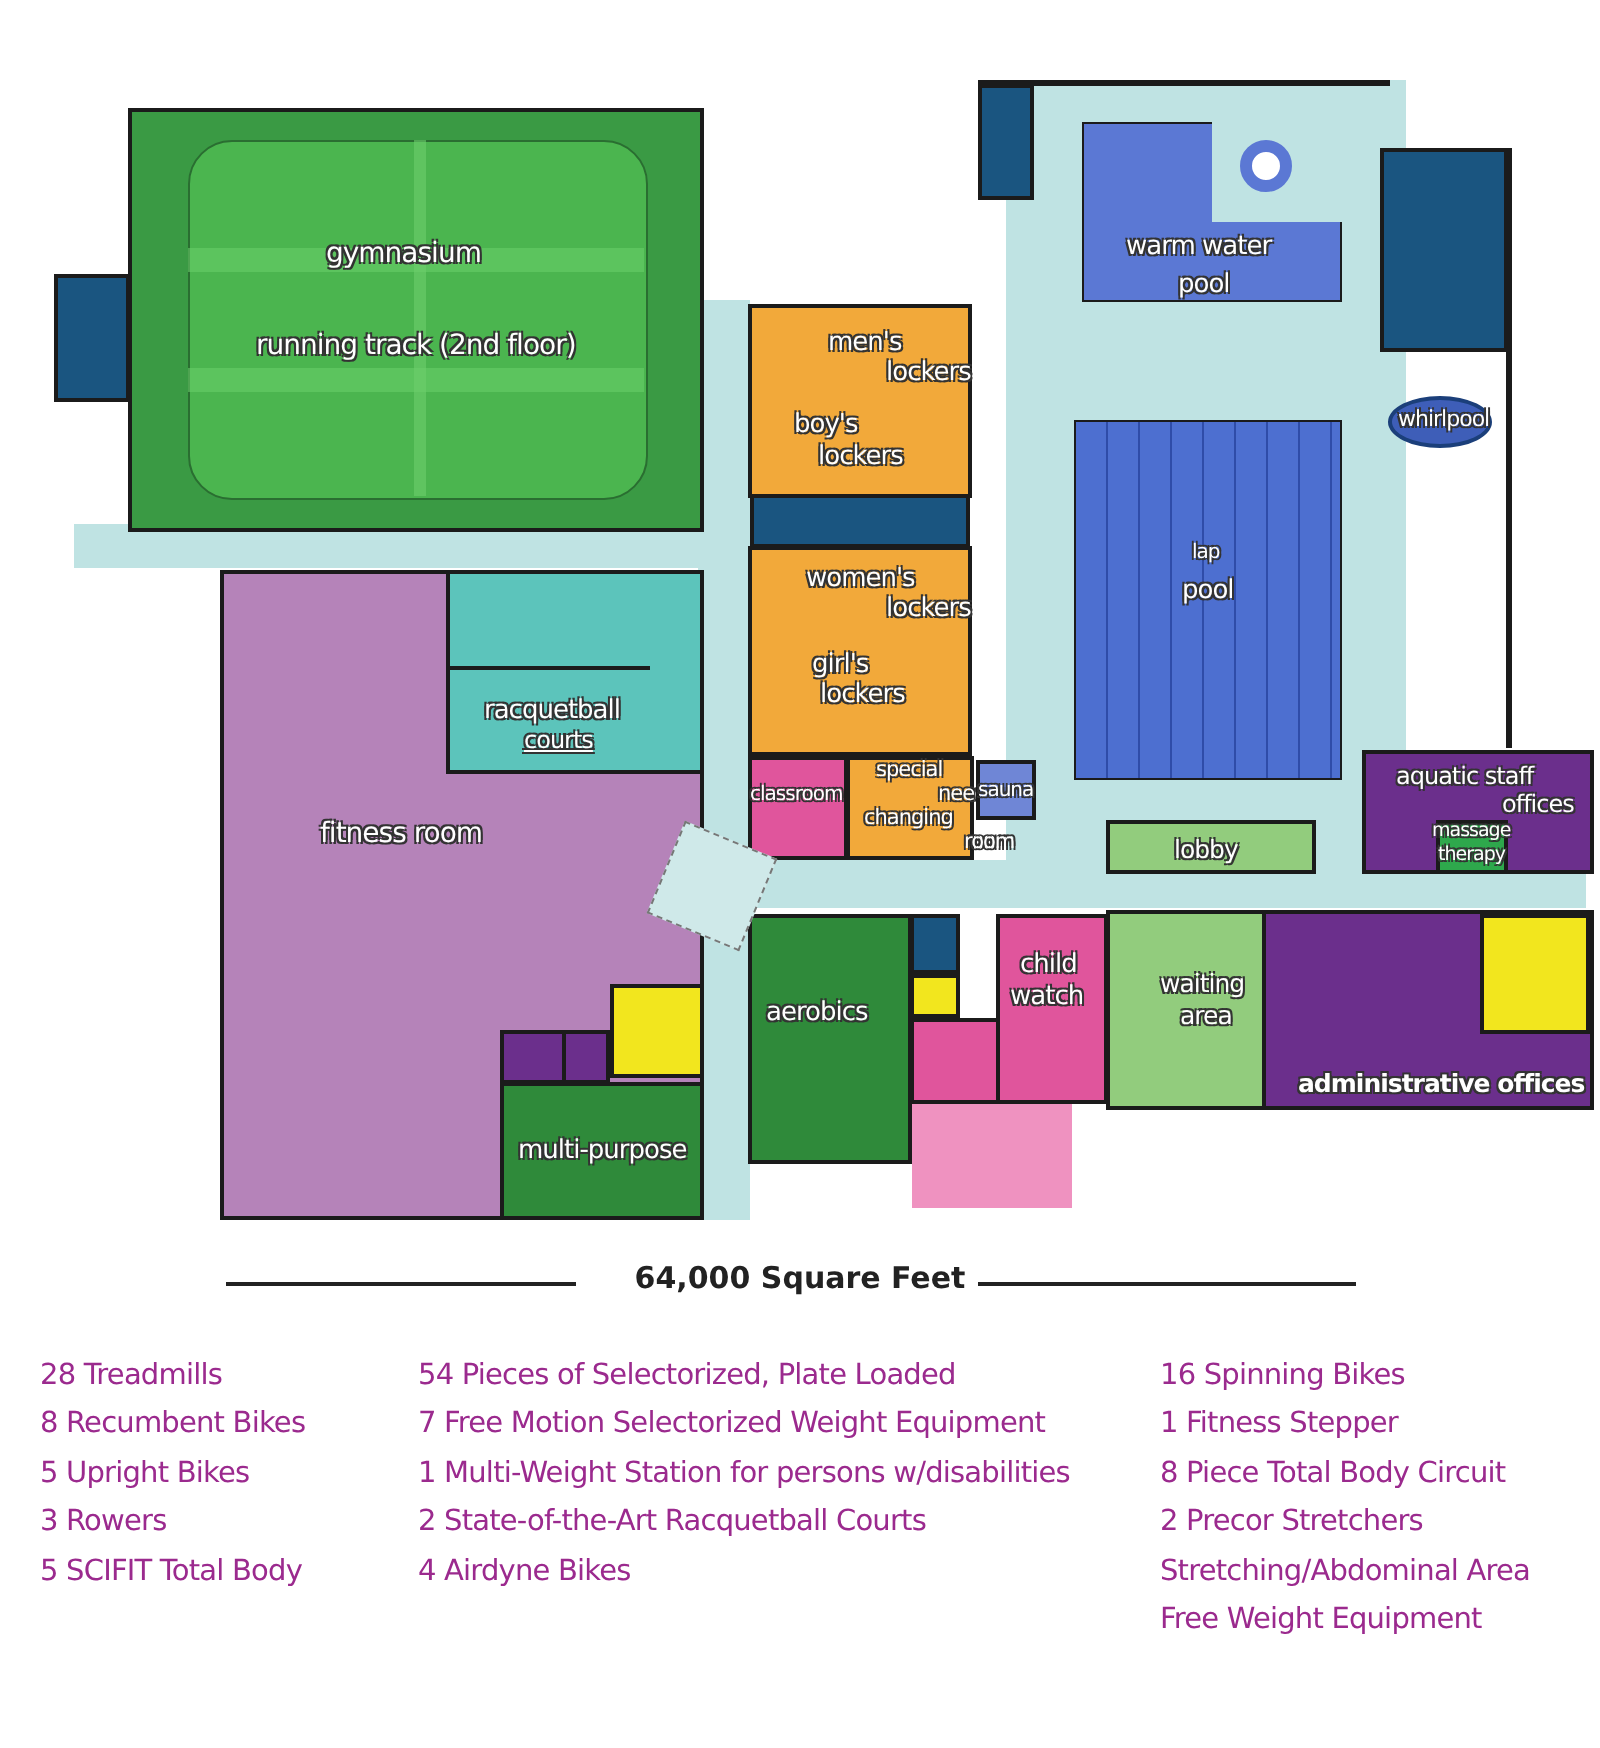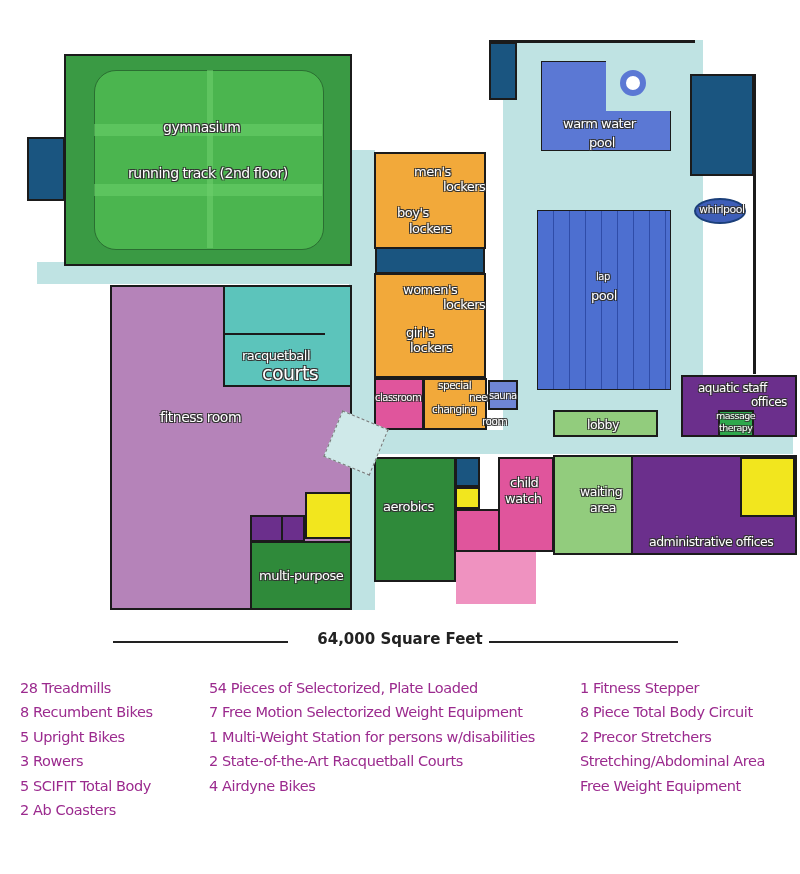--- a/index.html
+++ b/index.html
@@ -41,21 +41,21 @@
   <div class="lbl" style="left:150px;top:120px;font-size:14px;">gymnasium</div>
   <div class="lbl" style="left:115px;top:166px;font-size:14px;">running track (2nd floor)</div>
 
   <div class="room" style="left:97px;top:285px;width:242px;height:325px;background:#b583b9;"></div>
   <div class="lbl" style="left:147px;top:410px;font-size:14px;">fitness room</div>
 
   <div class="room" style="left:210px;top:285px;width:129px;height:102px;background:#5cc4bb;">
     <div style="position:absolute;left:0;top:46px;width:100px;height:2px;background:#1b1b1b;"></div>
   </div>
   <div class="lbl" style="left:229px;top:349px;font-size:13px;">racquetball</div>
-  <div class="lbl" style="left:249px;top:364px;font-size:19px;">courts</div>
+  <div class="lbl" style="left:249px;top:364px;font-size:12px;text-decoration:underline;">courts</div>
 
   <div class="room" style="left:292px;top:492px;width:47px;height:47px;background:#f2e61e;"></div>
   <div class="room" style="left:237px;top:515px;width:33px;height:27px;background:#6b2f8c;"></div>
   <div class="room" style="left:268px;top:515px;width:24px;height:27px;background:#6b2f8c;"></div>
 
   <div class="room" style="left:237px;top:541px;width:102px;height:69px;background:#2f8a3a;"></div>
   <div class="lbl" style="left:246px;top:569px;font-size:13px;">multi-purpose</div>
 
   <div class="room" style="left:361px;top:152px;width:112px;height:97px;background:#f2a93a;"></div>
   <div class="lbl" style="left:401px;top:165px;font-size:13px;">men's</div>
@@ -103,21 +103,21 @@
   <div class="lbl" style="left:706px;top:423px;font-size:9.5px;">therapy</div>
 
   <div class="room" style="left:540px;top:410px;width:105px;height:27px;background:#92cc7d;"></div>
   <div class="lbl" style="left:574px;top:418px;font-size:12.5px;">lobby</div>
   <div class="room" style="left:540px;top:455px;width:108px;height:100px;background:#92cc7d;"></div>
   <div class="lbl" style="left:567px;top:485px;font-size:12.5px;">waiting</div>
   <div class="lbl" style="left:577px;top:501px;font-size:12.5px;">area</div>
 
   <div class="room" style="left:618px;top:455px;width:166px;height:100px;background:#6b2f8c;"></div>
   <div class="room" style="left:727px;top:457px;width:55px;height:60px;background:#f2e61e;"></div>
-  <div class="lbl" style="left:636px;top:535px;font-size:12.5px;">administrative offices</div>
+  <div class="lbl" style="left:636px;top:535px;font-size:12.5px;font-weight:bold;">administrative offices</div>
 
   <div class="room" style="left:361px;top:457px;width:82px;height:125px;background:#2f8a3a;"></div>
   <div class="lbl" style="left:370px;top:500px;font-size:13px;">aerobics</div>
   <div class="room" style="left:442px;top:487px;width:25px;height:22px;background:#f2e61e;"></div>
 
   <div class="room" style="left:485px;top:457px;width:56px;height:95px;background:#e0559c;"></div>
   <div class="room" style="left:442px;top:509px;width:45px;height:43px;background:#e0559c;"></div>
   <div class="lbl" style="left:497px;top:476px;font-size:13px;">child</div>
   <div class="lbl" style="left:492px;top:492px;font-size:13px;">watch</div>
   <div style="position:absolute;left:443px;top:552px;width:80px;height:52px;background:#ef92c0;"></div>
@@ -131,28 +131,28 @@
 <div class="footer-rule" style="left:113px;width:175px;"></div>
 <div class="footer-rule" style="left:440px;width:238px;"></div>
 <div class="sqft"><span>64,000 Square Feet</span></div>
 
 <div class="amen-col" style="left:20px;">
   <div>28 Treadmills</div>
   <div>8 Recumbent Bikes</div>
   <div>5 Upright Bikes</div>
   <div>3 Rowers</div>
   <div>5 SCIFIT Total Body</div>
-  <div>2 Ab Coasters</div>
 </div>
 <div class="amen-col" style="left:209px;">
   <div>54 Pieces of Selectorized, Plate Loaded</div>
   <div>7 Free Motion Selectorized Weight Equipment</div>
   <div>1 Multi-Weight Station for persons w/disabilities</div>
   <div>2 State-of-the-Art Racquetball Courts</div>
   <div>4 Airdyne Bikes</div>
 </div>
 <div class="amen-col" style="left:580px;">
+  <div>16 Spinning Bikes</div>
   <div>1 Fitness Stepper</div>
   <div>8 Piece Total Body Circuit</div>
   <div>2 Precor Stretchers</div>
   <div>Stretching/Abdominal Area</div>
   <div>Free Weight Equipment</div>
 </div>
 
 </body></html>

